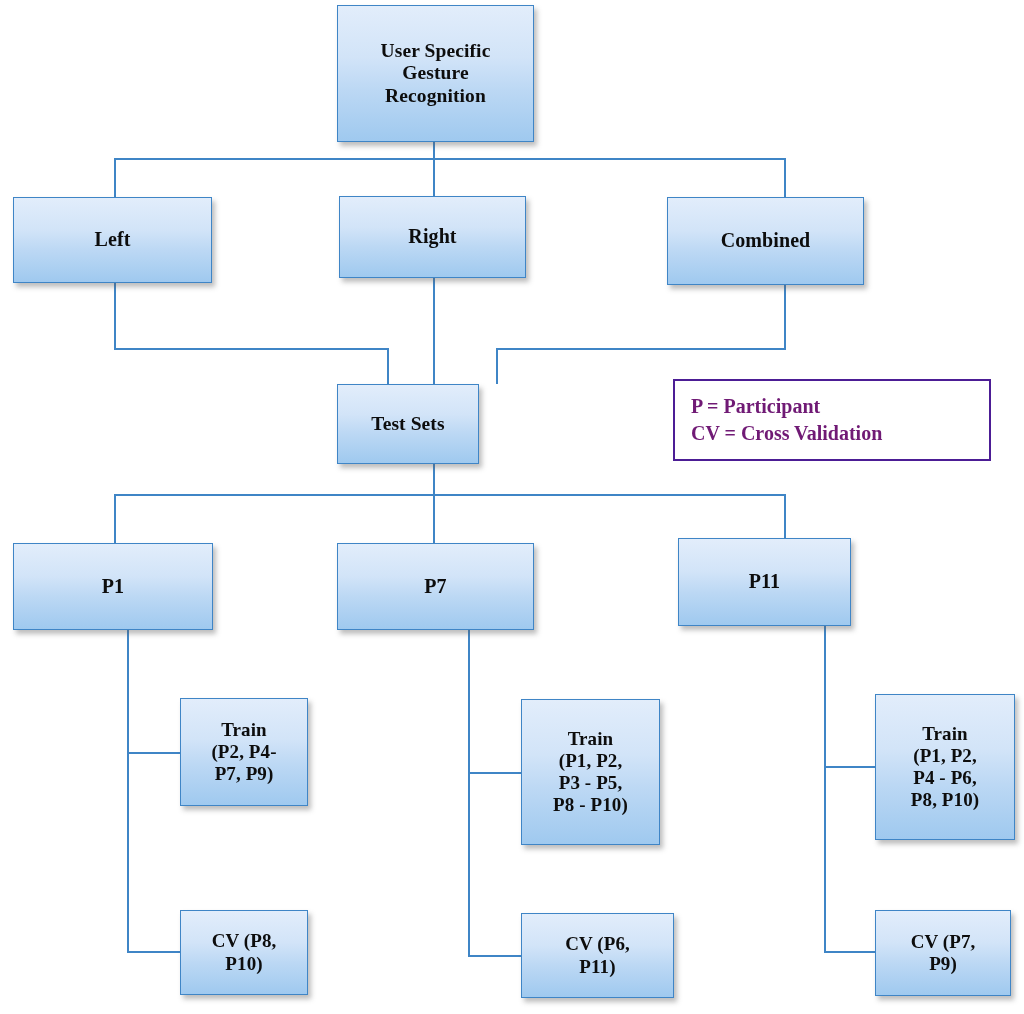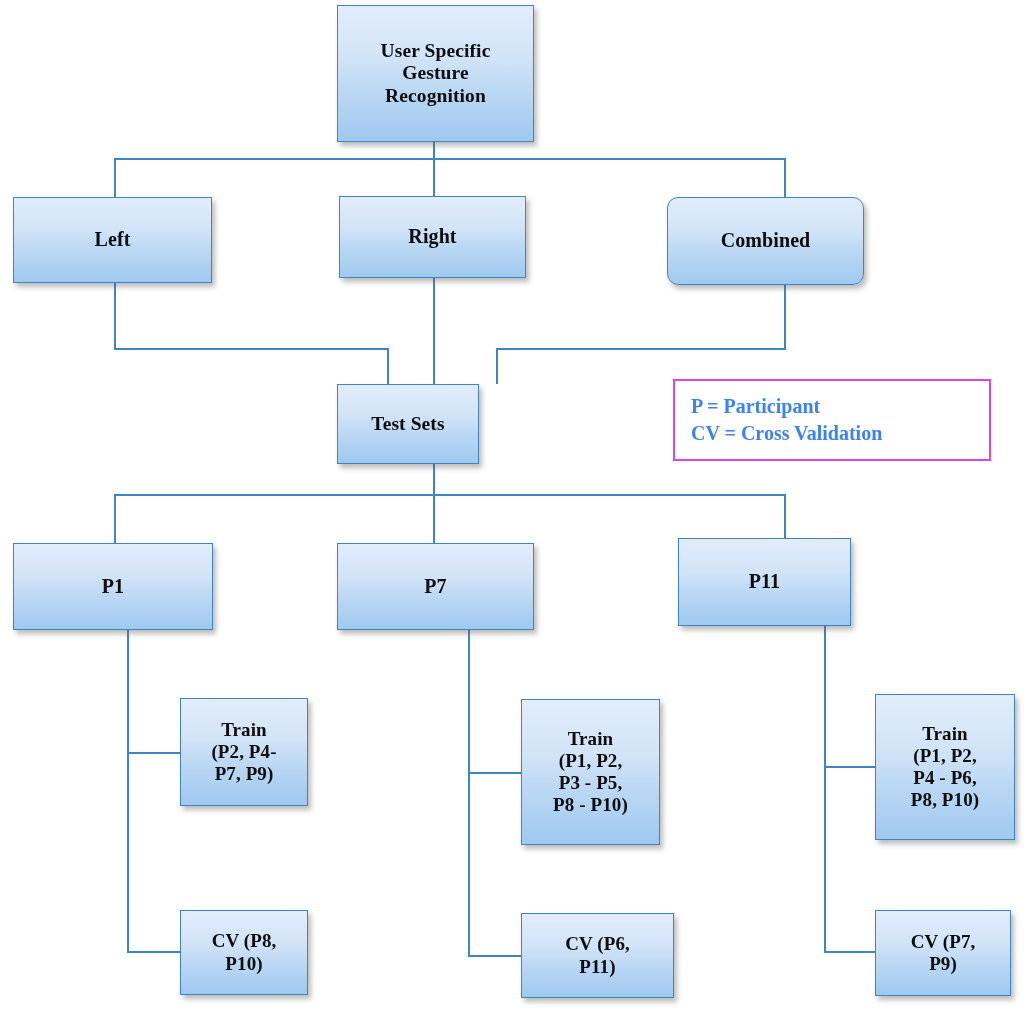--- a/index.html
+++ b/index.html
@@ -38,31 +38,31 @@
     z-index: 3;
   }
   .node-lbl {
     display: block;
     white-space: pre-line;
     width: 100%;
   }
   .legend {
     position: absolute;
     box-sizing: border-box;
-    border: 2px solid #d946ef;
+    border: 2px solid #4c1d95;
     background: #ffffff;
     display: flex;
     flex-direction: column;
     justify-content: center;
     padding: 4px 16px;
     z-index: 3;
     box-shadow: none;
     font-weight: 700;
     line-height: 1.34;
-    color: #3b82f6;
+    color: #701a75;
   }
   .legend span { display: block; text-align: left; }
 
   .conn {
     position: absolute;
     background: #3f85c6;
     z-index: 1;
   }
   .conn.h { height: 2px; }
   .conn.v { width: 2px; }
@@ -121,21 +121,21 @@
   </div>
 
   <div class="node fs-lvl2" style="left:13px; top:197px; width:199px; height:86px;">
     <span class="node-lbl">Left</span>
   </div>
 
   <div class="node fs-lvl2" style="left:339px; top:196px; width:187px; height:82px;">
     <span class="node-lbl">Right</span>
   </div>
 
-  <div class="node fs-lvl2" style="left:667px; top:197px; width:197px; height:88px;border-radius:11px;">
+  <div class="node fs-lvl2" style="left:667px; top:197px; width:197px; height:88px;">
     <span class="node-lbl">Combined</span>
   </div>
 
   <div class="node fs-test" style="left:337px; top:384px; width:142px; height:80px;">
     <span class="node-lbl">Test Sets</span>
   </div>
 
   <div class="legend fs-legend" style="left:673px; top:379px; width:318px; height:82px;">
     <span>P = Participant</span>
     <span>CV = Cross Validation</span>

